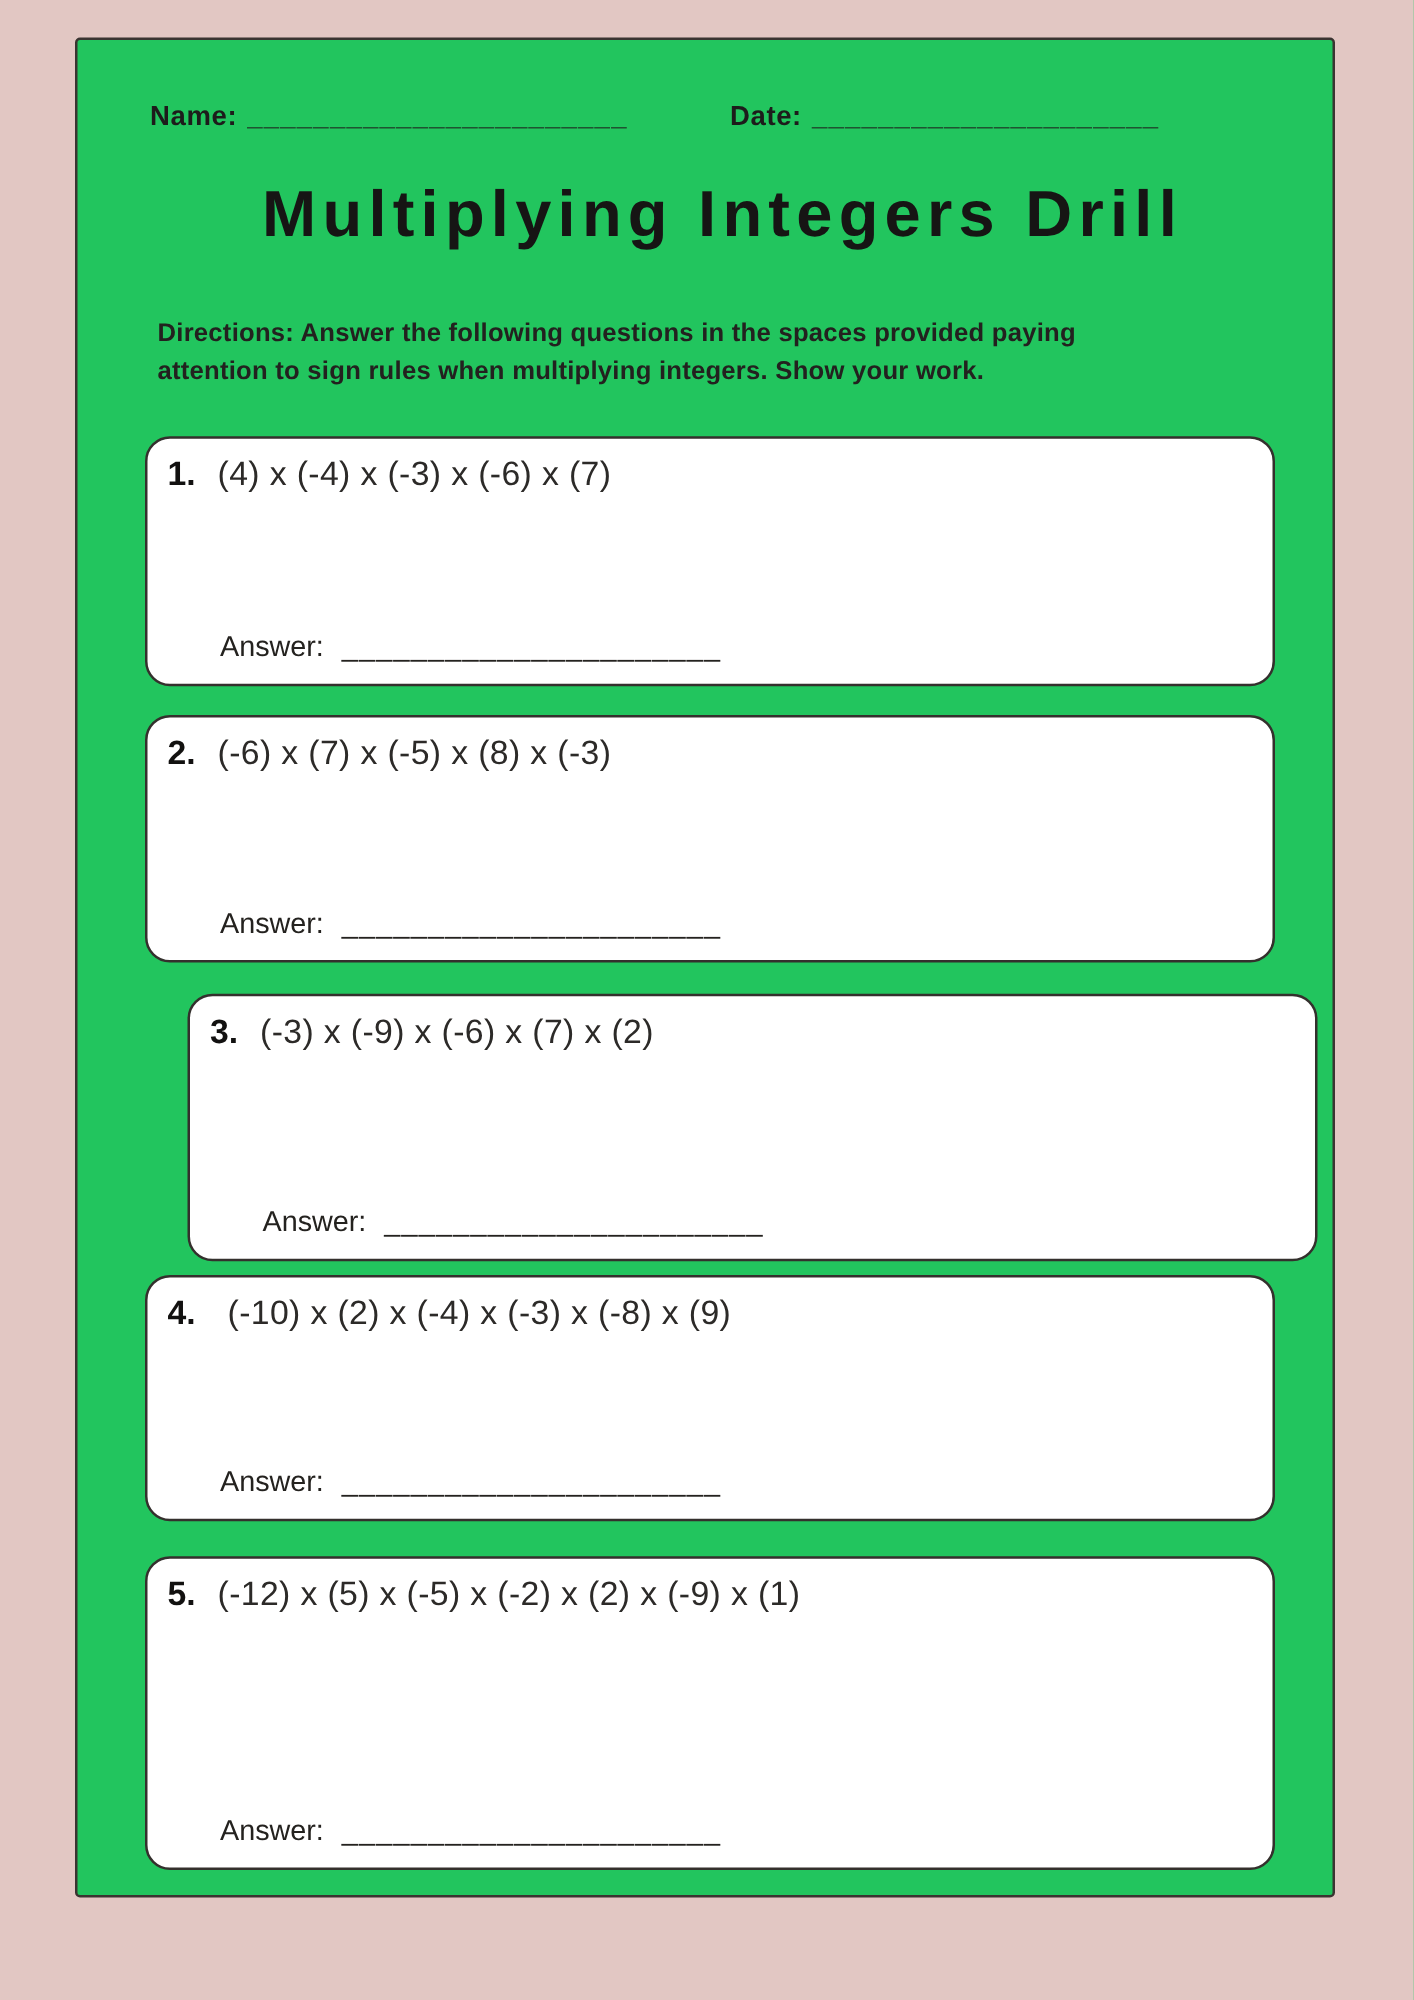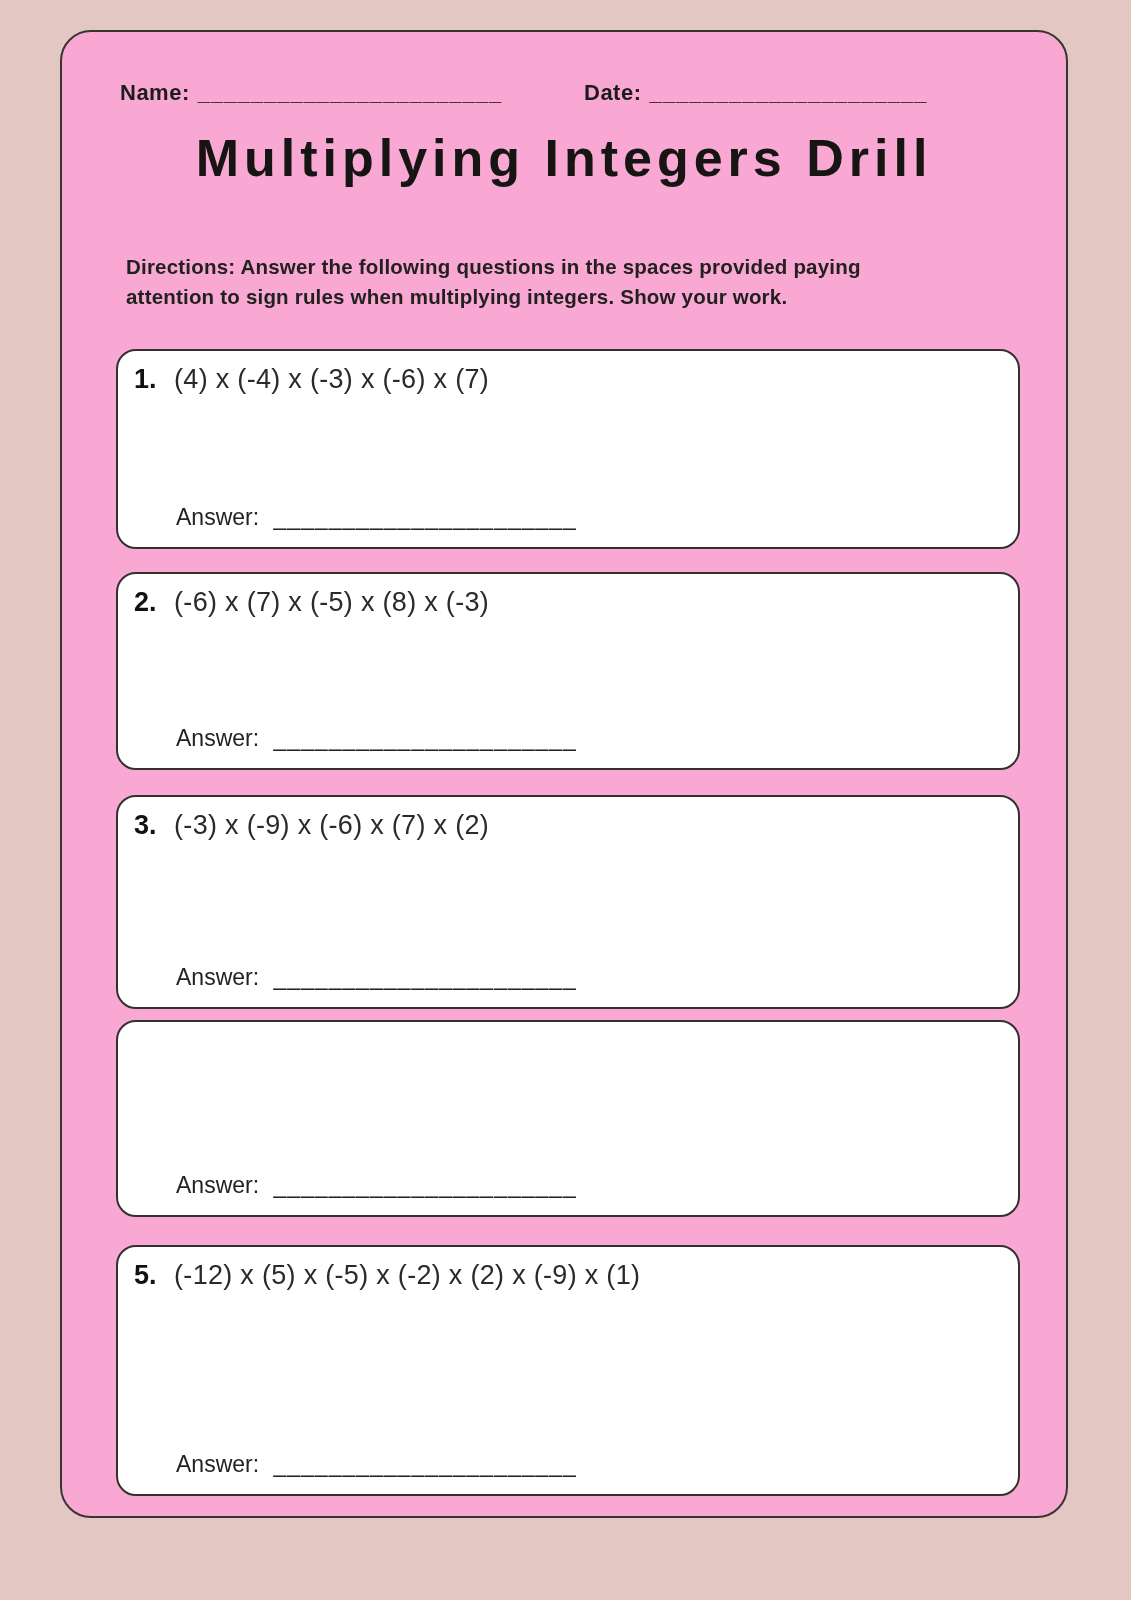--- a/index.html
+++ b/index.html
@@ -14,23 +14,23 @@
     font-family: "Liberation Sans", sans-serif;
     color: #1d1c1b;
     overflow: hidden;
   }
   .sheet {
     position: absolute;
     left: 60px;
     top: 30px;
     width: 1008px;
     height: 1488px;
-    background: #f9a8d4;
+    background: #22c55e;
     border: 2px solid #3a3431;
-    border-radius: 31px;
+    border-radius: 4px;
     box-sizing: border-box;
   }
   
   .header-row {
     position: absolute;
     top: 48px;
     left: 58px;
     right: 58px;
     display: flex;
     align-items: baseline;
@@ -60,21 +60,21 @@
   .title {
     position: absolute;
     top: 96px;
     left: 0;
     width: 100%;
     text-align: center;
     font-size: 52px;
     font-weight: 700;
     letter-spacing: 5px;
     color: #161514;
-    margin: 0;
+    margin: 14px;
   }
   
   .directions {
     position: absolute;
     top: 208px;
     left: 52px;
     width: 812px;
     font-size: 20.5px;
     font-weight: 700;
     line-height: 1.47;
@@ -87,21 +87,21 @@
     position: absolute;
     left: 54px;
     width: 904px;
     box-sizing: border-box;
     background: #ffffff;
     border: 2px solid #34302d;
     border-radius: 20px;
   }
   .qbox-1 { top: 317px; height: 200px; }
   .qbox-2 { top: 540px; height: 198px; }
-  .qbox-3 { top: 763px; height: 214px; }
+  .qbox-3 { top: 763px; height: 214px; margin-left: 34px; }
   .qbox-4 { top: 988px; height: 197px; }
   .qbox-5 { top: 1213px; height: 251px; }
   .qline {
     position: absolute;
     top: 13px;
     left: 16px;
     right: 16px;
     font-size: 27px;
     white-space: nowrap;
   }
@@ -182,20 +182,24 @@
       <span class="qnum">3.</span>
       <span class="qexpr">(-3) x (-9) x (-6) x (7) x (2)</span>
     </div>
     <div class="answer-row">
       <span class="answer-label">Answer:</span>
       <span class="answer-line">______________________</span>
     </div>
   </div>
 
   <div class="qbox qbox-4">
+    <div class="qline">
+      <span class="qnum">4.</span>
+      <span class="qexpr">(-10) x (2) x (-4) x (-3) x (-8) x (9)</span>
+    </div>
     <div class="answer-row">
       <span class="answer-label">Answer:</span>
       <span class="answer-line">______________________</span>
     </div>
   </div>
 
   <div class="qbox qbox-5">
     <div class="qline">
       <span class="qnum">5.</span>
       <span class="qexpr">(-12) x (5) x (-5) x (-2) x (2) x (-9) x (1)</span>

